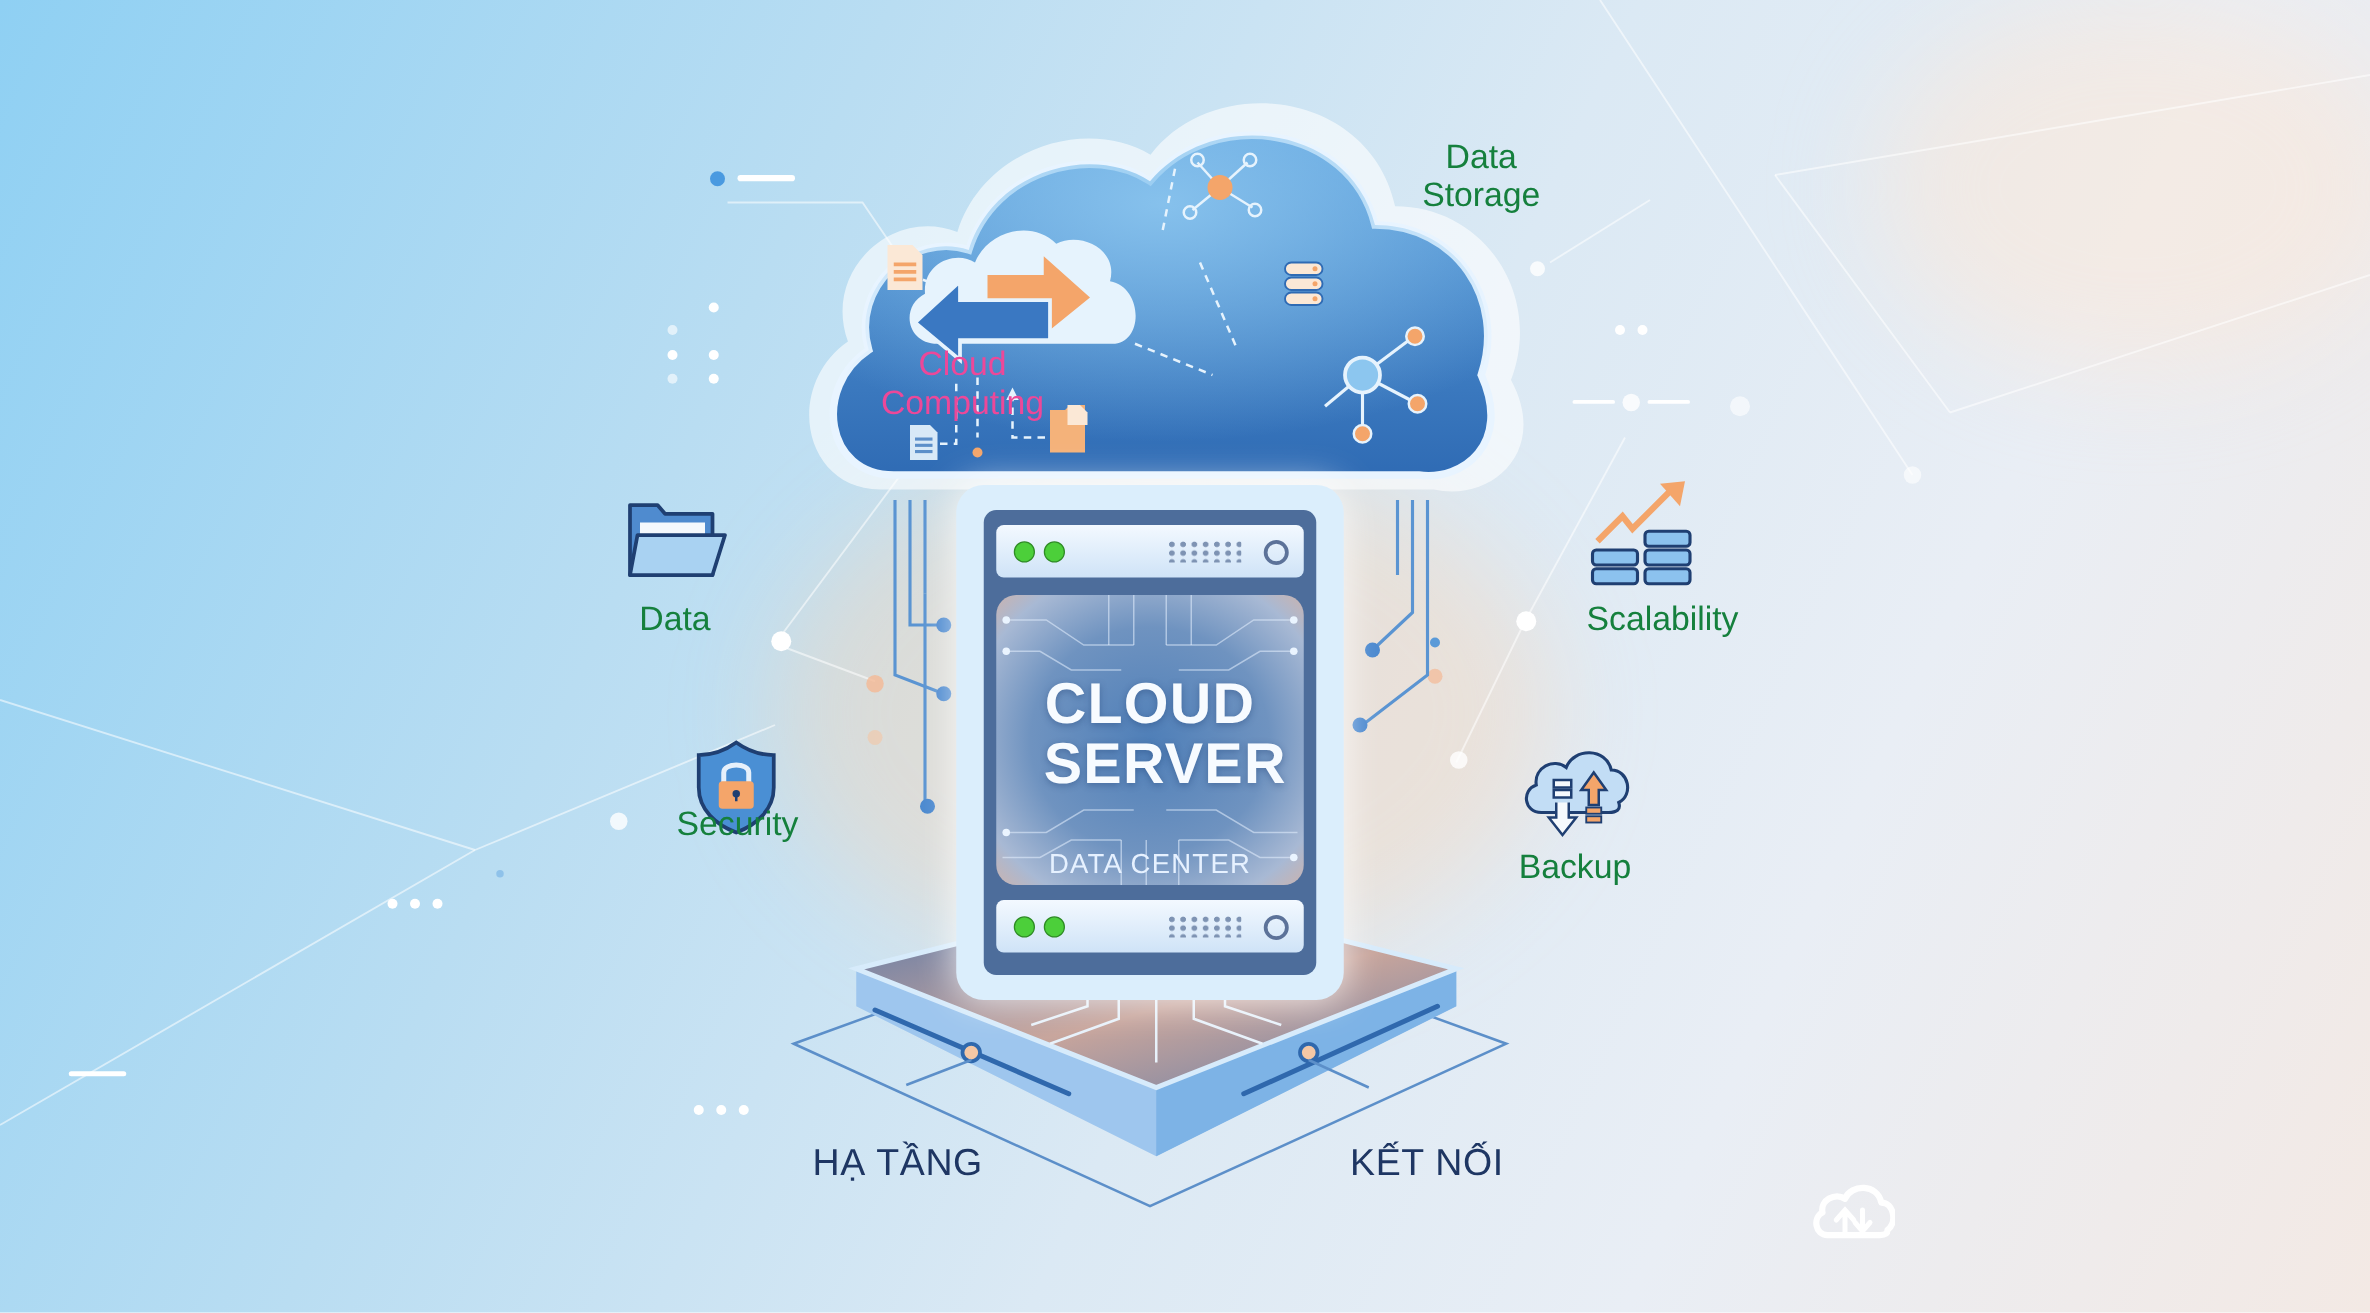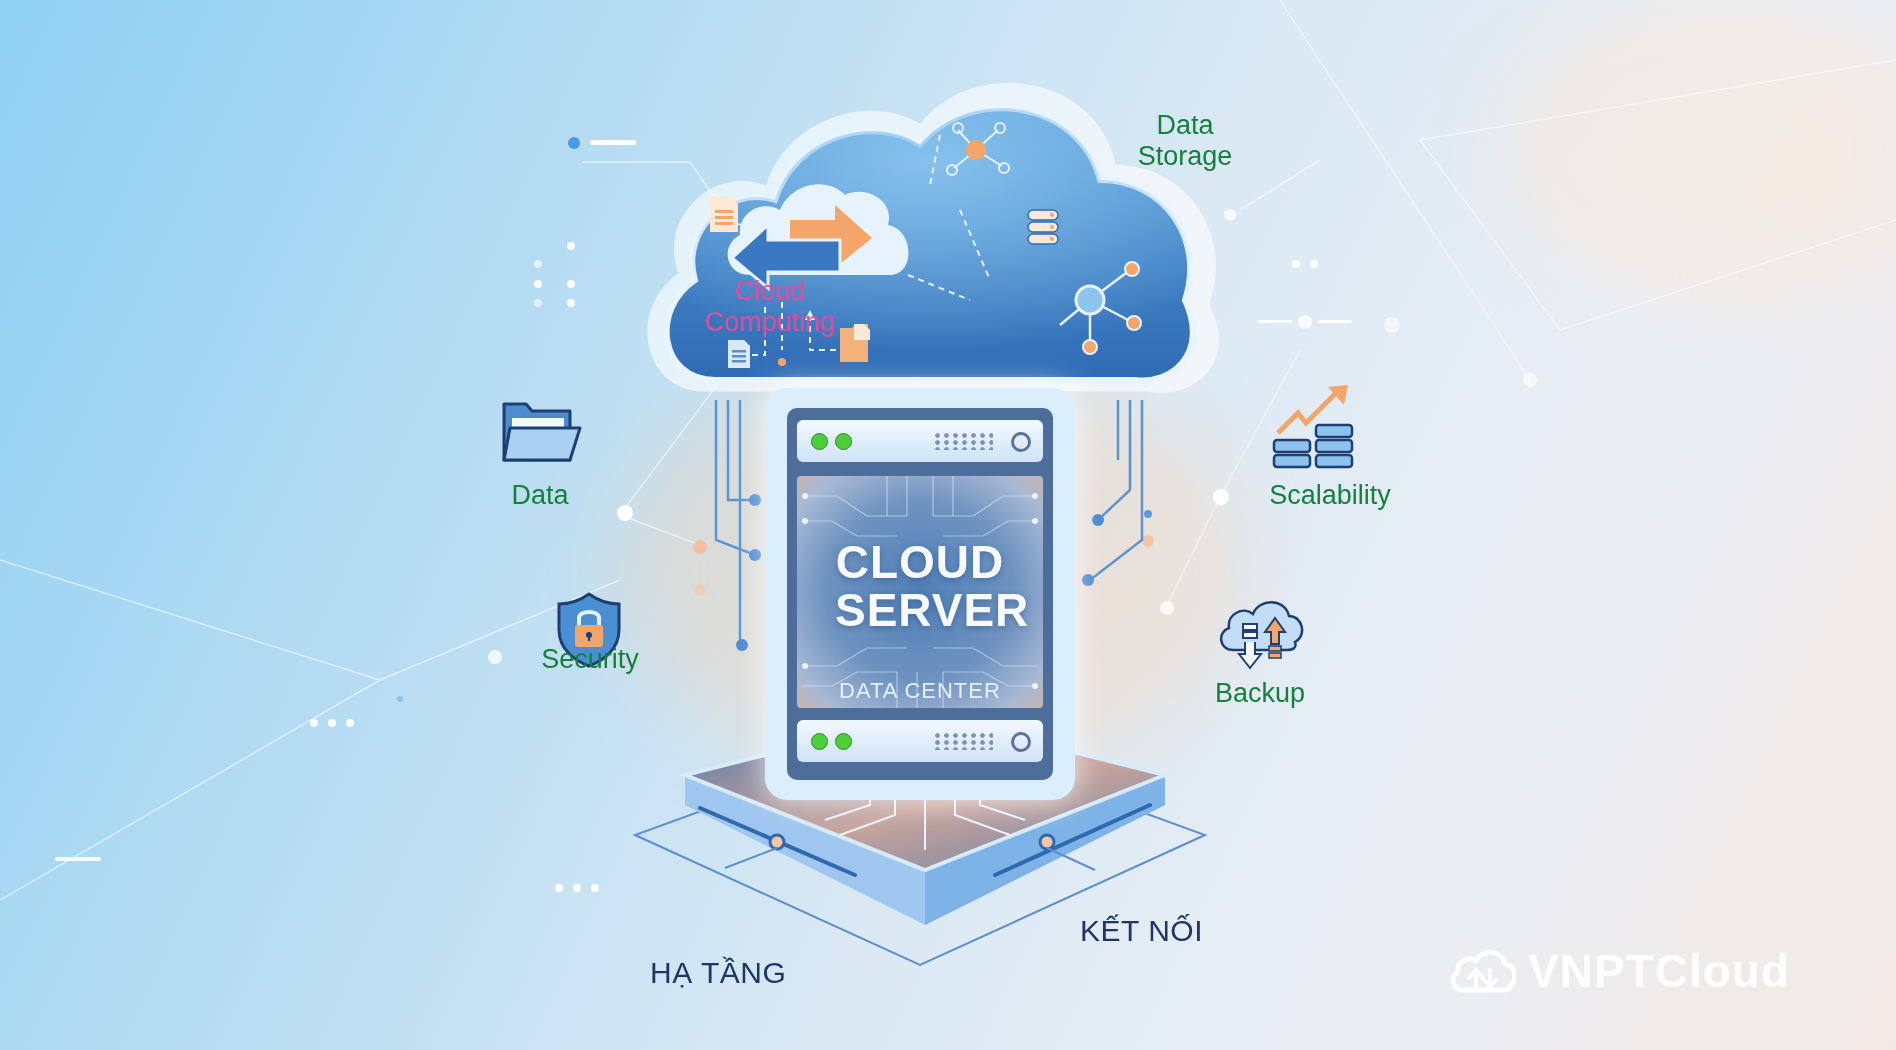--- a/index.html
+++ b/index.html
@@ -217,21 +217,21 @@
 <div class="abs" style="left:765px;top:388px;width:310px;height:412px;background:#dbeefc;border-radius:22px;box-shadow:0 0 30px rgba(255,255,255,.8);">
   <div class="abs" style="left:22px;top:20px;right:22px;bottom:20px;background:#4d6d9b;border-radius:10px;"></div>
 
   <div class="abs" style="left:32px;top:32px;right:32px;height:42px;background:linear-gradient(#f3f9ff,#cfe3f7);border-radius:6px;">
     <div class="abs" style="left:14px;top:13px;width:15px;height:15px;border-radius:50%;background:#4ccf3a;border:1px solid #2e8c24;"></div>
     <div class="abs" style="left:38px;top:13px;width:15px;height:15px;border-radius:50%;background:#4ccf3a;border:1px solid #2e8c24;"></div>
     <div class="abs" style="right:50px;top:12px;width:60px;height:18px;background-image:radial-gradient(circle,#7e93b3 2px,transparent 2.5px);background-size:9px 7px;"></div>
     <div class="abs" style="right:12px;top:12px;width:14px;height:14px;border-radius:50%;border:3px solid #5c7299;"></div>
   </div>
 
-  <div class="abs" style="left:32px;top:88px;right:32px;height:232px;border-radius:4px;background:radial-gradient(ellipse at 50% 50%,#4f7fb8 0%,#6f93c0 55%,#a8b9d4 85%,#c9b3b0 100%);overflow:hidden;">
+  <div class="abs" style="left:32px;top:88px;right:32px;height:232px;border-radius:16px;background:radial-gradient(ellipse at 50% 50%,#4f7fb8 0%,#6f93c0 55%,#a8b9d4 85%,#c9b3b0 100%);overflow:hidden;">
     <svg class="abs" style="left:0;top:0;" width="246" height="232">
       <g stroke="rgba(230,240,255,.55)" stroke-width="1.2" fill="none">
         <polyline points="5,20 40,20 70,40 110,40"></polyline>
         <polyline points="5,45 35,45 60,60 100,60"></polyline>
         <polyline points="241,20 206,20 176,40 136,40"></polyline>
         <polyline points="241,45 211,45 186,60 146,60"></polyline>
         <polyline points="5,190 40,190 70,172 110,172"></polyline>
         <polyline points="5,210 35,210 60,196 100,196"></polyline>
         <polyline points="241,190 206,190 176,172 136,172"></polyline>
         <polyline points="241,210 211,210 186,196 146,196"></polyline>
@@ -303,23 +303,22 @@
   </g>
   <path d="M32,50 L32,62 L26,62 L37,76 L48,62 L42,62 L42,50" fill="#f5f9fd" stroke="#1f3f72" stroke-width="2"></path>
   <path d="M58,52 L58,40 L52,40 L62,26 L72,40 L66,40 L66,52 Z" fill="#f4a56a" stroke="#1f3f72" stroke-width="2"></path>
   <g fill="#f4a56a" stroke="#1f3f72" stroke-width="1.5">
       <rect x="56" y="54" width="12" height="5"></rect>
       <rect x="56" y="61" width="12" height="5"></rect>
     </g>
 </svg>
 <div class="label" style="left:1190px;top:678px;width:140px;">Backup</div>
 
-<div class="base-label" style="left:650px;top:956px;">HẠ TẦNG</div>
+<div class="base-label" style="left:650px;top:914px;">HẠ TẦNG</div>
 <div class="base-label" style="left:1080px;top:914px;">KẾT NỐI</div>
 
 <div class="brand">
   <svg width="68" height="50">
     <path d="M14,44 C4,44 2,30 10,26 C8,16 20,10 28,15 C33,3 54,3 57,18 C67,18 70,34 62,40 C62,43 60,44 56,44 Z" fill="none" stroke="#ffffff" stroke-width="5" stroke-linejoin="round"></path>
     <path d="M28,44 L28,26 M21,32 L28,24 L35,32" fill="none" stroke="#ffffff" stroke-width="4" stroke-linecap="round"></path>
     <path d="M42,24 L42,40 M36,34 L42,41 L48,34" fill="none" stroke="#ffffff" stroke-width="4" stroke-linecap="round"></path>
   </svg>
-  <span>VNPTCloud</span>
 </div>
 
 </body></html>

